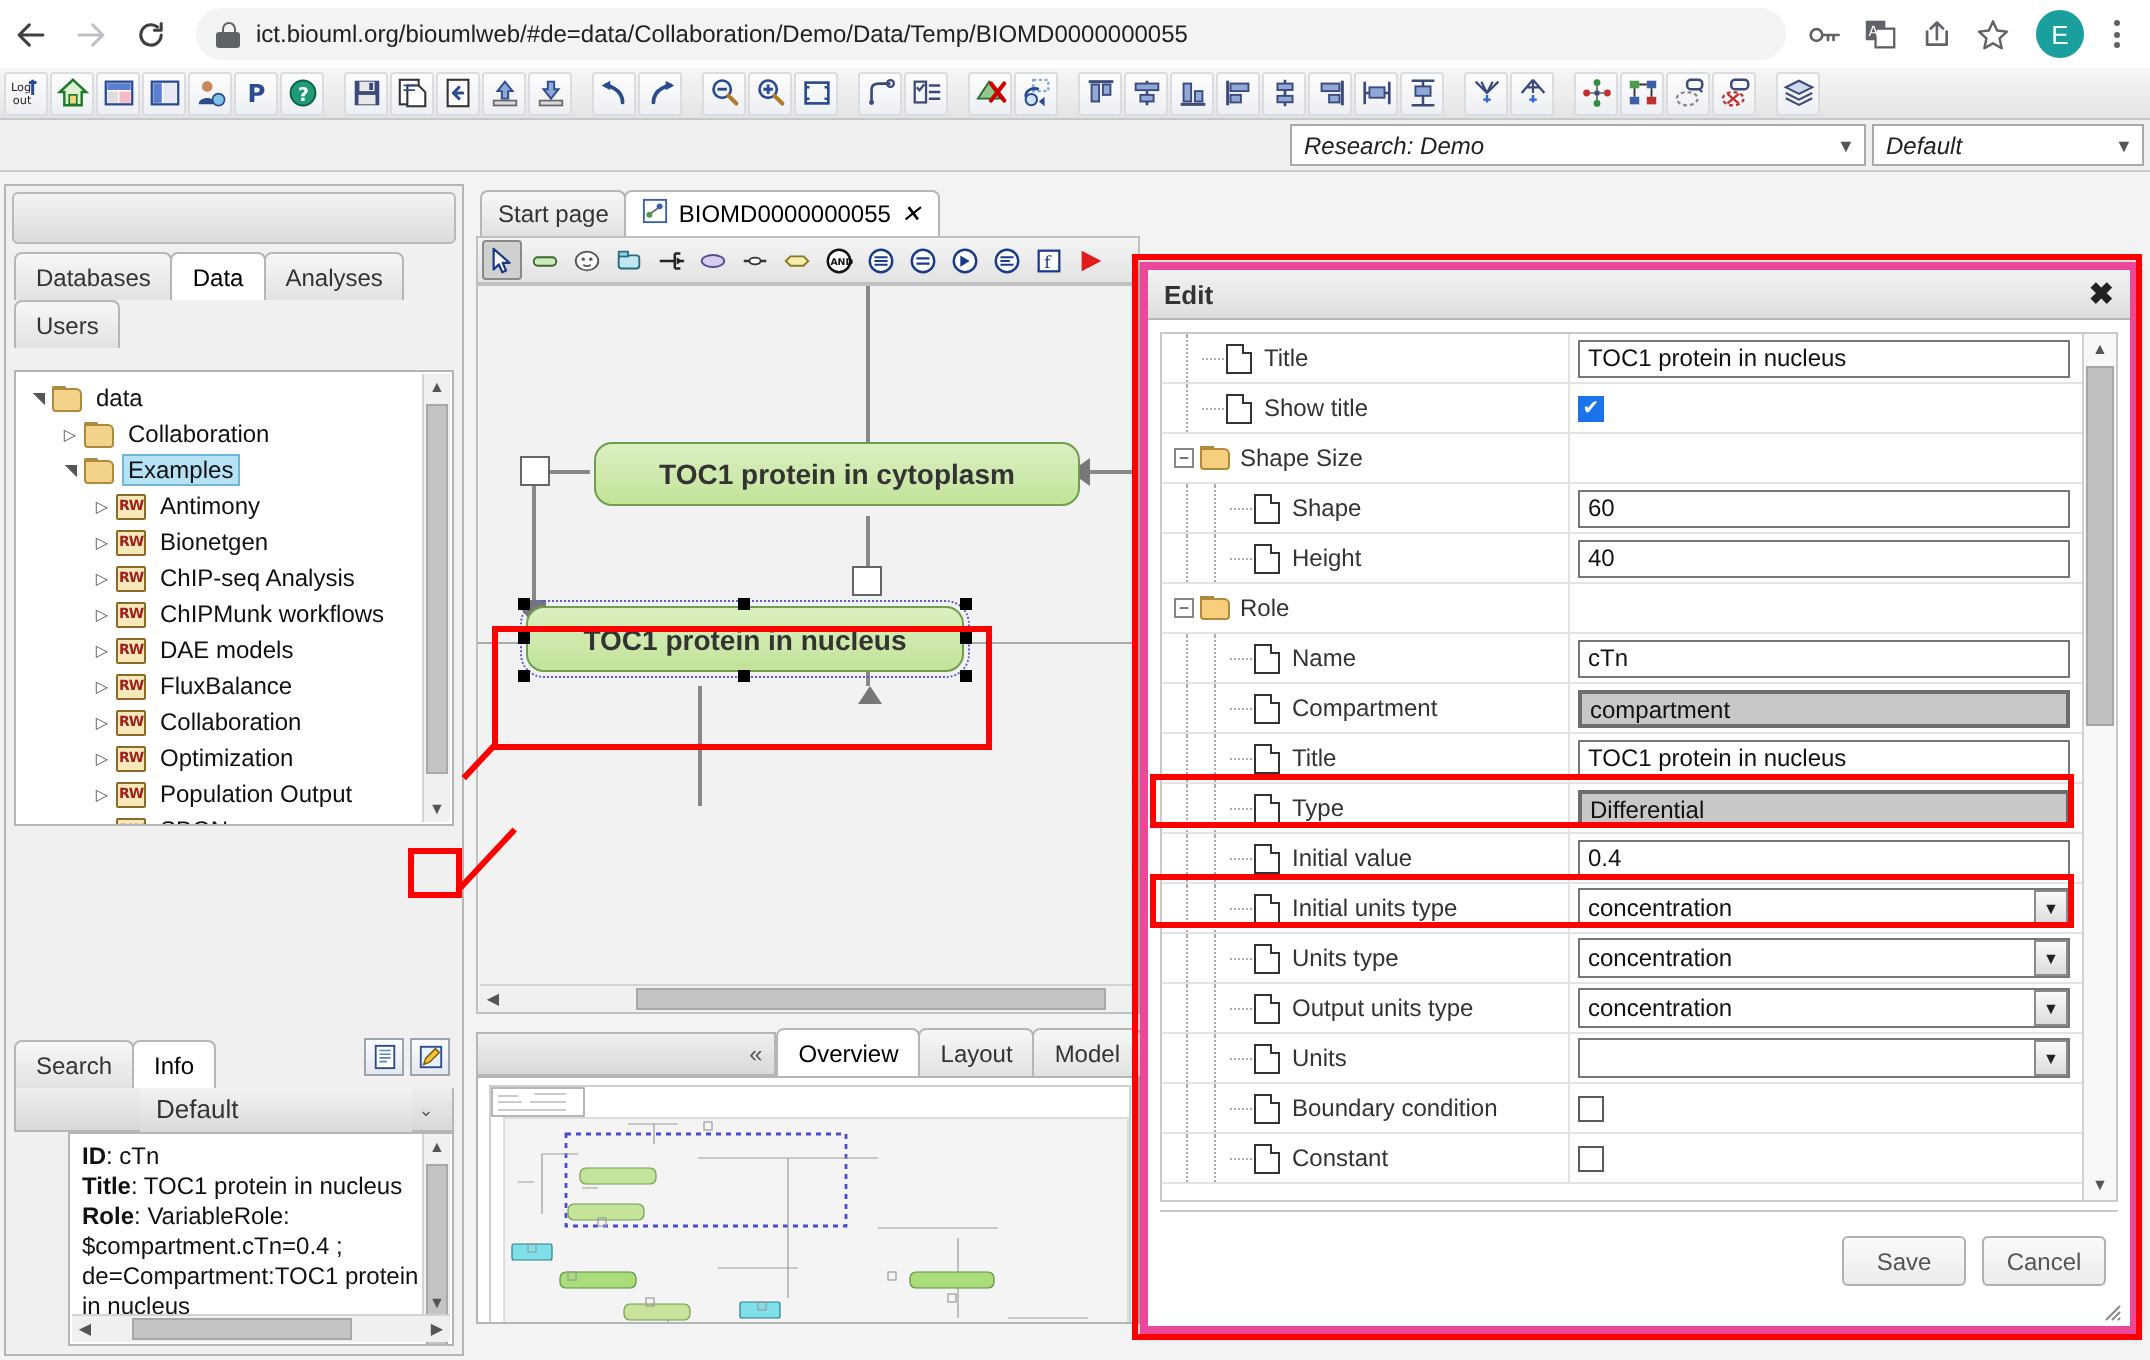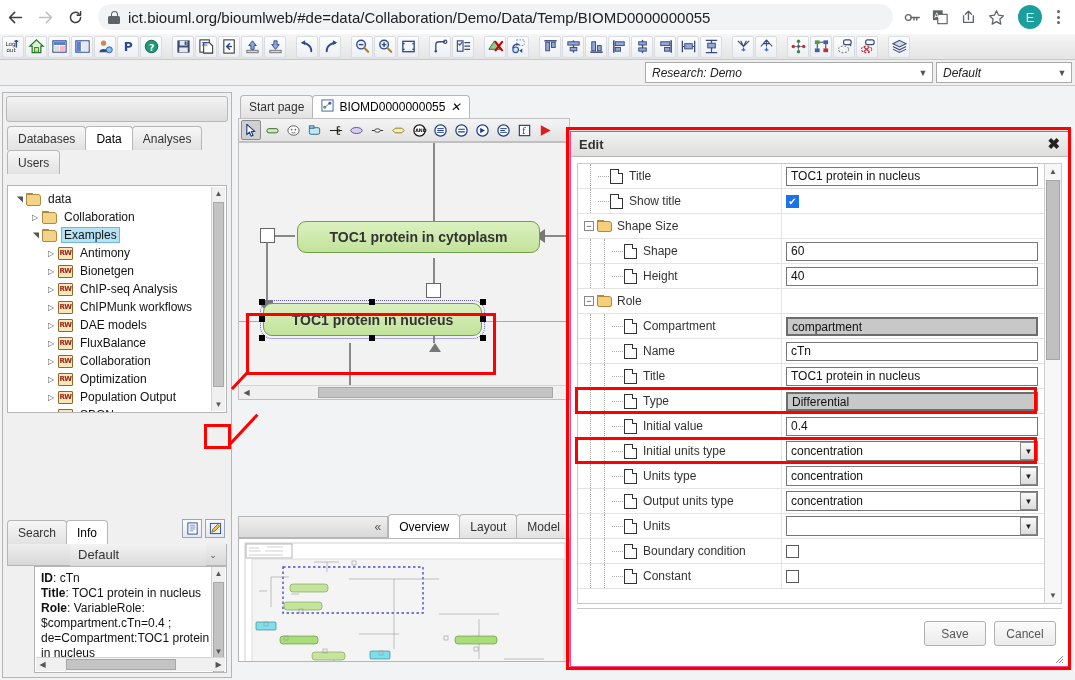--- a/index.html
+++ b/index.html
@@ -19,21 +19,21 @@
     background: #ffffff; display: flex; align-items: center;
   }
   .nav-btn {
     width: 30px; height: 30px; display: flex; align-items: center; justify-content: center;
     color: #3c4043; font-size: 17px; border-radius: 50%;
   }
   .nav-btn.disabled { color: #bdc1c6; }
   .omnibox {
     flex: 1; height: 26px; background: #f1f3f4; border-radius: 13px;
     display: flex; align-items: center; padding: 0 10px; margin: 0 6px 0 8px;
-    font-size: 15px; color: #202124;
+    font-size: 12px; color: #202124;
   }
   .lock-ico { width: 12px; height: 13px; position: relative; margin-right: 8px; flex: none; }
   .lock-ico .body { position: absolute; left: 0; bottom: 0; width: 12px; height: 8px; background: #5f6368; border-radius: 1.5px;}
   .lock-ico .shackle { position: absolute; left: 2.5px; top: 0; width: 7px; height: 7px; border: 1.7px solid #5f6368; border-bottom: none; border-radius: 4px 4px 0 0;}
   .omni-actions { display: flex; align-items: center; gap: 2px; padding-right: 4px; }
   .omni-ico { width: 26px; height: 26px; display: flex; align-items: center; justify-content: center; color: #5f6368; font-size: 14px;}
   .profile-av {
     width: 24px; height: 24px; border-radius: 50%; background: #1a9e9e; color: #fff;
     display: flex; align-items: center; justify-content: center; font-size: 13px; margin: 0 5px;
   }
@@ -139,41 +139,41 @@
   }
   .doc-tab.active { background: #fff; color: #000; }
   .diag-toolbar {
     position: absolute; left: 2px; top: 26px; right: 0; height: 24px;
     background: linear-gradient(#f4f4f4,#e3e3e3); border: 1px solid #c0c0c0;
     display: flex; align-items: center; padding-left: 2px; gap: 1px;
   }
   .dtb { width: 20px; height: 20px; display:flex;align-items:center;justify-content:center; border:1px solid transparent; border-radius:2px;}
   .dtb.sel { border-color: #8a8a8a; background: #d0d0d0; }
   .canvas {
-    position: absolute; left: 2px; top: 50px; right: 0; height: 258px;
+    position: absolute; left: 2px; top: 50px; right: 0; height: 365px;
     background: #f2f2f2; border: 1px solid #c0c0c0; overflow: hidden;
   }
   .node {
     position: absolute; border-radius: 9px;
     background: linear-gradient(#dbf0c0,#c2e39a); border: 1px solid #6e9e4e;
     display: flex; align-items: center; justify-content: center;
     font-weight: bold; color: #333; font-size: 14px; text-align: center;
   }
   .port { position:absolute; width: 15px; height: 15px; background:#fff; border: 1.5px solid #666;}
   .edge { position: absolute; background: #888; }
   .handle { position: absolute; width: 6px; height: 6px; background: #000; }
 
   .bottom-tabs { position: absolute; left: 2px; top: 420px; right: 0; height: 26px; display:flex; align-items:flex-end;}
   .collapse-zone { flex: 1; height: 22px; background: linear-gradient(#efefef,#d9d9d9); border: 1px solid #b6b6b6; display:flex;align-items:center;justify-content:flex-end; padding-right:6px; color:#555;}
   .overview-box { position: absolute; left: 2px; top: 446px; right: 0; bottom: 16px; background: #fff; border: 1px solid #b5b5b5; overflow:hidden;}
 
   
   .edit-dialog {
     position: absolute; left: 570px; top: 131px; width: 499px; height: 536px;
-    background: #fff; border: 1px solid #ec4899; box-shadow: 0 1px 4px rgba(0,0,0,.3);
+    background: #fff; border: 4px solid #ec4899; box-shadow: 0 1px 4px rgba(0,0,0,.3);
   }
   .dlg-title {
     height: 25px; background: linear-gradient(#f2f2f2,#dededd); border-bottom: 1px solid #b6b6b6;
     display: flex; align-items: center; padding: 0 8px; font-weight: bold; font-size: 13px; color: #333;
   }
   .dlg-title .x { margin-left: auto; font-size: 15px; color: #222; font-weight: bold;}
   .prop-wrap { position: absolute; left: 6px; top: 31px; right: 6px; bottom: 62px; border: 1px solid #c9c9c9; overflow: hidden;}
   .prop-scroll { position: absolute; right: 0; top: 0; bottom: 0; width: 17px; background: #f7f7f7; border-left: 1px solid #d0d0d0;}
   .prop-scroll .arr { height: 15px; display:flex;align-items:center;justify-content:center;color:#555;font-size:8px;}
   .prop-scroll .thumb { position: absolute; left: 1px; right: 1px; top: 16px; height: 180px; background: #c0c0c0; border: 1px solid #a5a5a5;}
@@ -998,40 +998,40 @@
           <div class="prow">
             <div class="pname">
               <span style="width:6px;display:inline-block;"></span>
               <span class="indent"></span>
               <span class="indent"></span>
               <span class="dash"></span>
               <span class="docico">
                 <i class="p"></i>
                 <i class="c"></i>
               </span>
+              <span class="txt">Name</span>
+            </div>
+            <div class="pval">
+              <div class="tinput">cTn</div>
+            </div>
+          </div>
+          <div class="prow">
+            <div class="pname">
+              <span style="width:6px;display:inline-block;"></span>
+              <span class="indent"></span>
+              <span class="indent"></span>
+              <span class="dash"></span>
+              <span class="docico">
+                <i class="p"></i>
+                <i class="c"></i>
+              </span>
               <span class="txt">Compartment</span>
             </div>
             <div class="pval">
               <div class="tinput readonly">compartment</div>
-            </div>
-          </div>
-          <div class="prow">
-            <div class="pname">
-              <span style="width:6px;display:inline-block;"></span>
-              <span class="indent"></span>
-              <span class="indent"></span>
-              <span class="dash"></span>
-              <span class="docico">
-                <i class="p"></i>
-                <i class="c"></i>
-              </span>
-              <span class="txt">Name</span>
-            </div>
-            <div class="pval">
-              <div class="tinput">cTn</div>
             </div>
           </div>
           <div class="prow">
             <div class="pname">
               <span style="width:6px;display:inline-block;"></span>
               <span class="indent"></span>
               <span class="indent"></span>
               <span class="dash"></span>
               <span class="docico">
                 <i class="p"></i>

